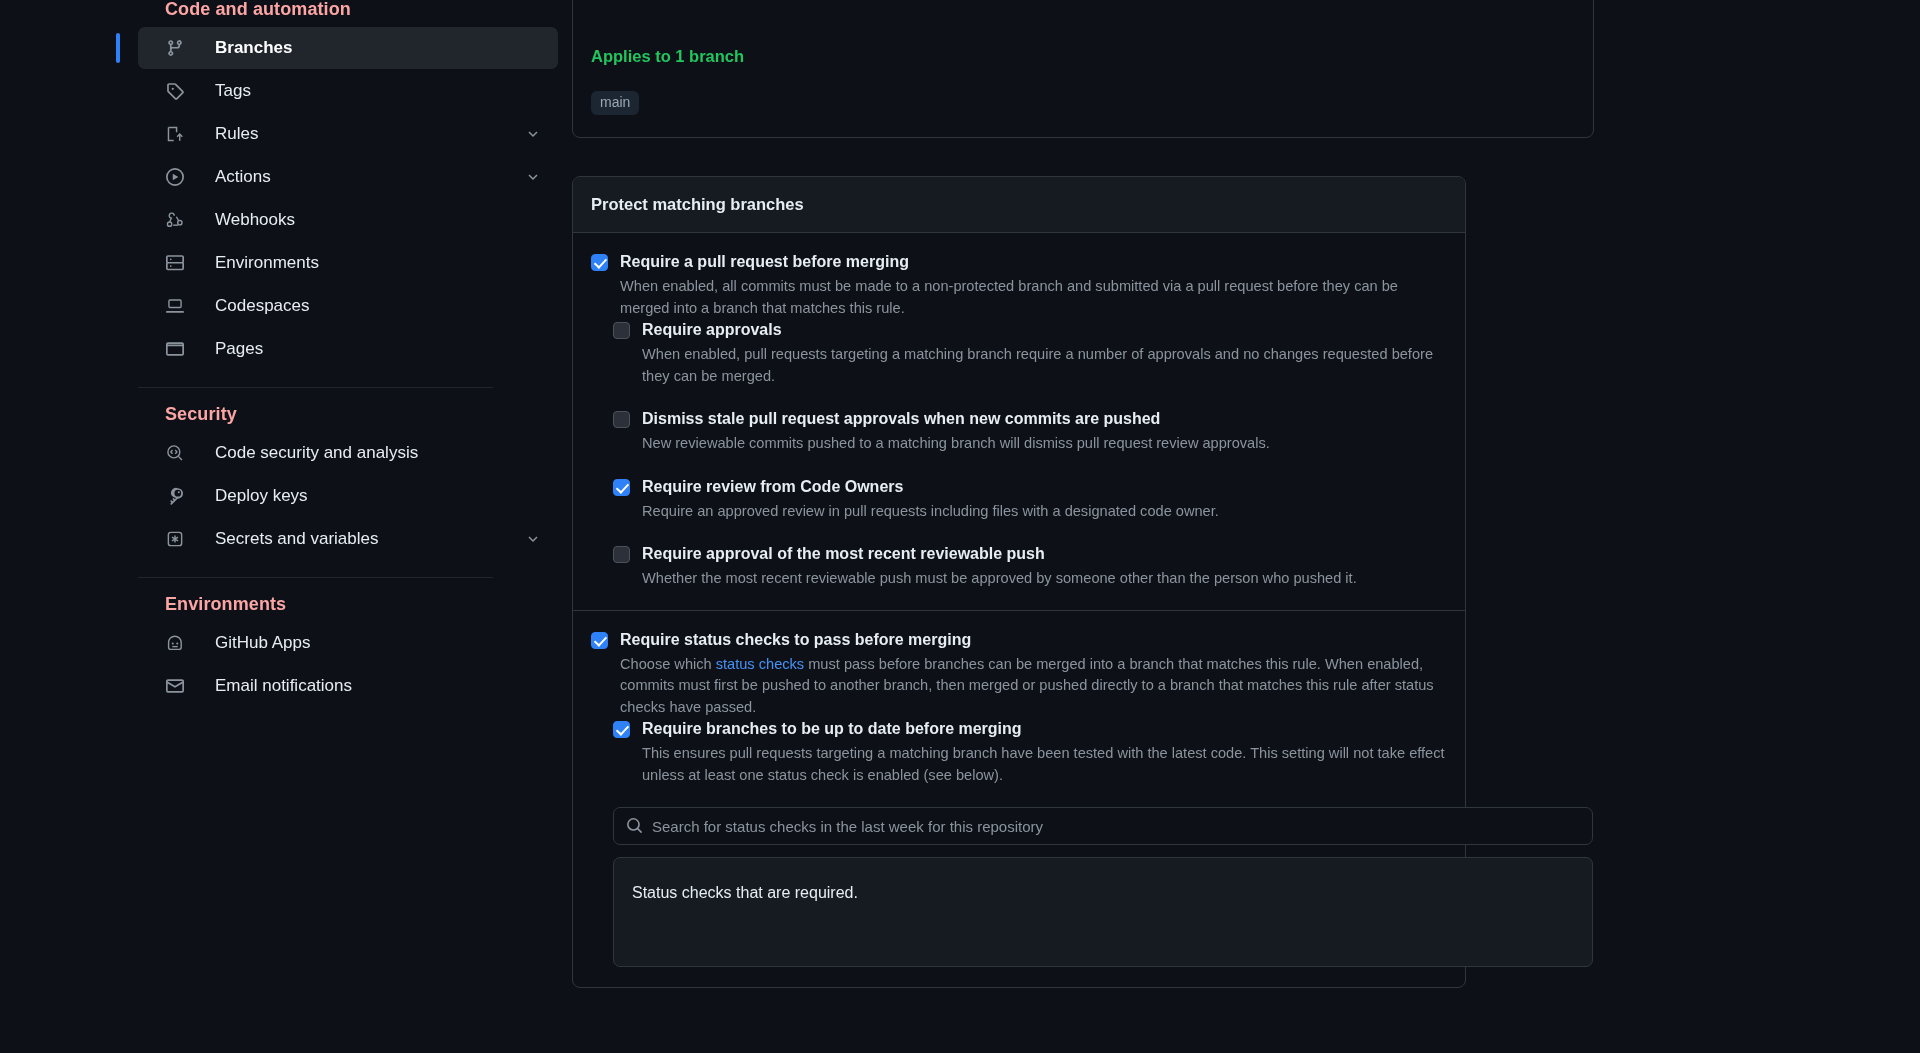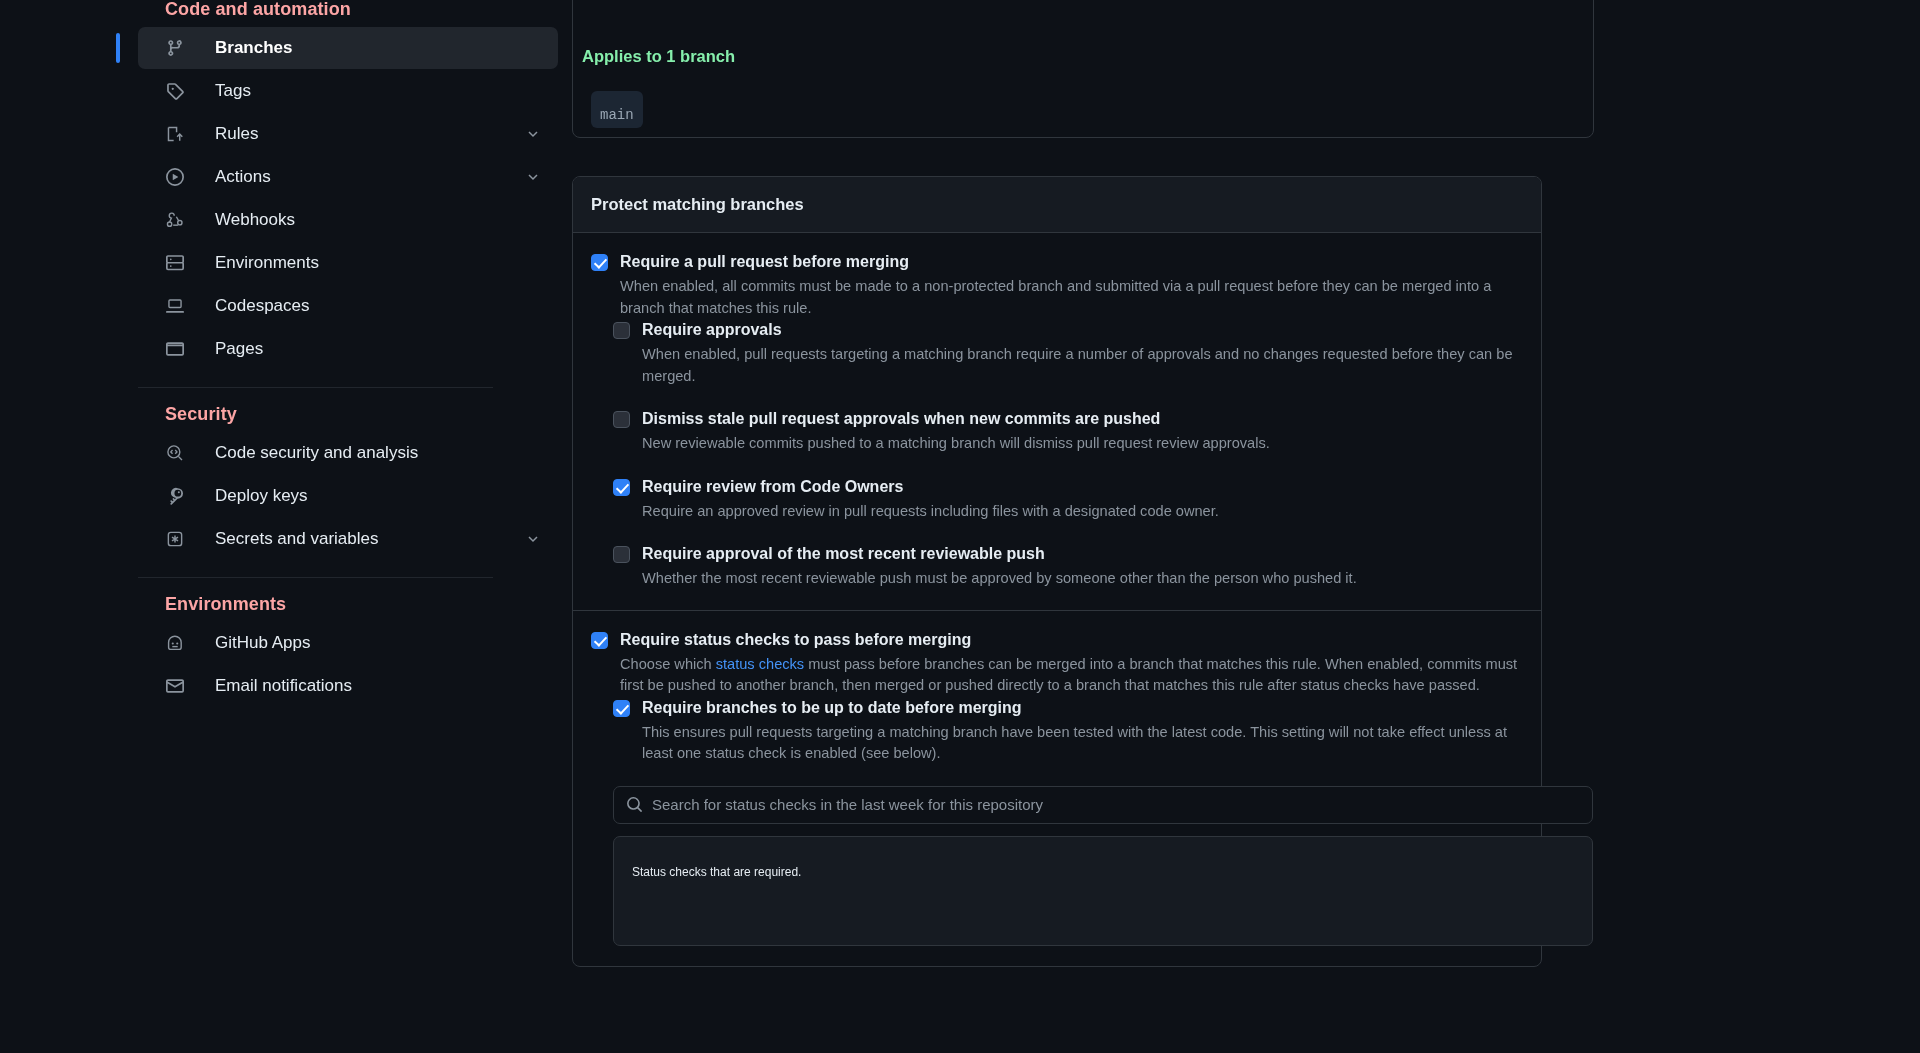--- a/index.html
+++ b/index.html
@@ -118,47 +118,47 @@
   
   .panel-top {
     position: absolute;
     left: 14px;
     top: -78px;
     height: 216px;
     overflow: hidden;
   }
   .applies-title {
     position: absolute;
-    left: 9px;
+    left: 18px;
     top: 122px;
     font-size: 16.5px;
     font-weight: 700;
-    color: #86efac;
+    color: #22c55e;
     line-height: 22px;
   }
   .branch-chip {
     position: absolute;
     left: 18px;
     top: 168px;
     display: inline-block;
-    padding: 15px 9px 4px;
+    padding: 2px 9px 4px;
     border-radius: 6px;
     background: #1c2633;
     color: #9aa7b4;
-    font-family: Liberation Mono, monospace;
+    font-family: Liberation Sans, sans-serif;
     font-size: 14px;
     line-height: 18px;
   }
 
   
   .panel-protect {
     position: absolute;
     left: 14px;
     top: 176px;
-    width: 970px;
+    width: 894px;
   }
   .panel-head {
     background: #161b22;
     border-bottom: 1px solid #30363d;
     border-radius: 7px 7px 0 0;
     padding: 16px 18px 17px;
   }
   .panel-head-title {
     font-size: 16.5px;
     font-weight: 700;
@@ -259,21 +259,21 @@
     margin-top: 12px;
     margin-left: 22px;
     width: 980px;
     min-height: 110px;
     background: #161b22;
     border: 1px solid #30363d;
     border-radius: 7px;
     padding: 24px 18px;
   }
   .checks-box-text {
-    font-size: 12px;
+    font-size: 16px;
     color: #e6edf3;
     line-height: 22px;
   }
 </style>
 </head>
 <body>
 
 <div id="app">
 
   <nav class="sidebar">

